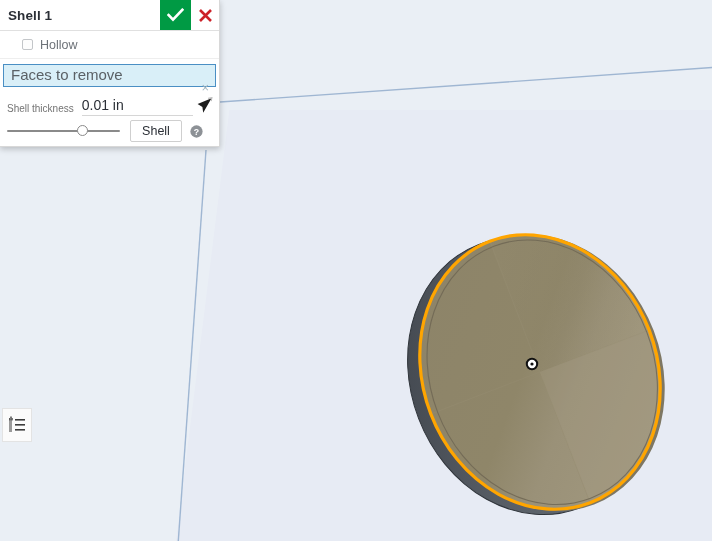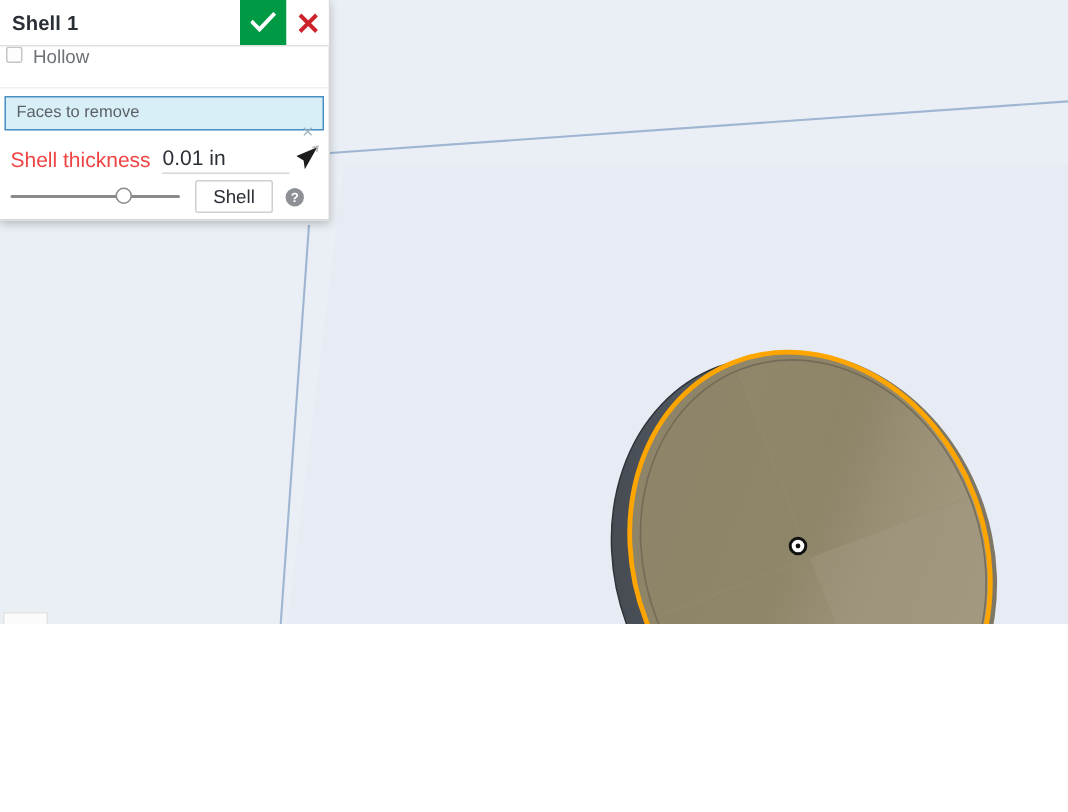--- a/index.html
+++ b/index.html
@@ -10,21 +10,21 @@
   body {
     width: 712px;
     height: 541px;
     overflow: hidden;
     font-family: "Liberation Sans", sans-serif;
     -webkit-font-smoothing: antialiased;
   }
   #app {
     position: relative;
     width: 712px;
-    height: 416px;
+    height: 541px;
     overflow: hidden;
   }
 
   
   .viewport {
     position: absolute;
     left: 0; top: 0;
     width: 712px; height: 541px;
     background: #e7ebf4;
     overflow: hidden;
@@ -123,22 +123,22 @@
     align-items: center;
     justify-content: center;
     cursor: pointer;
     border: none;
     padding: 0;
   }
 
   .dlg-row-hollow {
     height: 27px;
     display: flex;
-    align-items: flex-start;
-    padding-left: 4px;
+    align-items: center;
+    padding-left: 22px;
     border-bottom: 1px solid #eeeeee;
   }
   .cbx {
     width: 11px; height: 11px;
     border: 1px solid #c3c6c9;
     border-radius: 2px;
     background: #fdfdfd;
     box-sizing: border-box;
     cursor: pointer;
     flex: none;
@@ -153,21 +153,21 @@
   .field-box {
     margin: 5px 3px 4px 3px;
     background: #d9eff8;
     border: 1px solid #4a8fc4;
     padding: 4px 6px 5px 7px;
     position: relative;
     box-sizing: border-box;
     cursor: text;
   }
   .field-caption {
-    font-size: 11px;
+    font-size: 15px;
     color: #5b6166;
     line-height: 12px;
   }
   .field-value {
     font-size: 13px;
     color: #23272b;
     line-height: 17px;
     padding-top: 1px;
   }
   .field-clear {
@@ -183,22 +183,22 @@
 
   .thickness-row {
     position: relative;
     display: flex;
     align-items: flex-end;
     padding: 6px 4px 0 7px;
     height: 25px;
     box-sizing: border-box;
   }
   .thickness-label {
-    font-size: 14px;
-    color: #ef4444;
+    font-size: 10px;
+    color: #737373;
     flex: none;
     padding-bottom: 2px;
   }
   .thickness-input {
     flex: 1;
     border-bottom: 1px solid #d6d6d6;
     text-align: left;
     font-size: 14px;
     color: #2b2f36;
     padding: 0 4px 2px 0;

